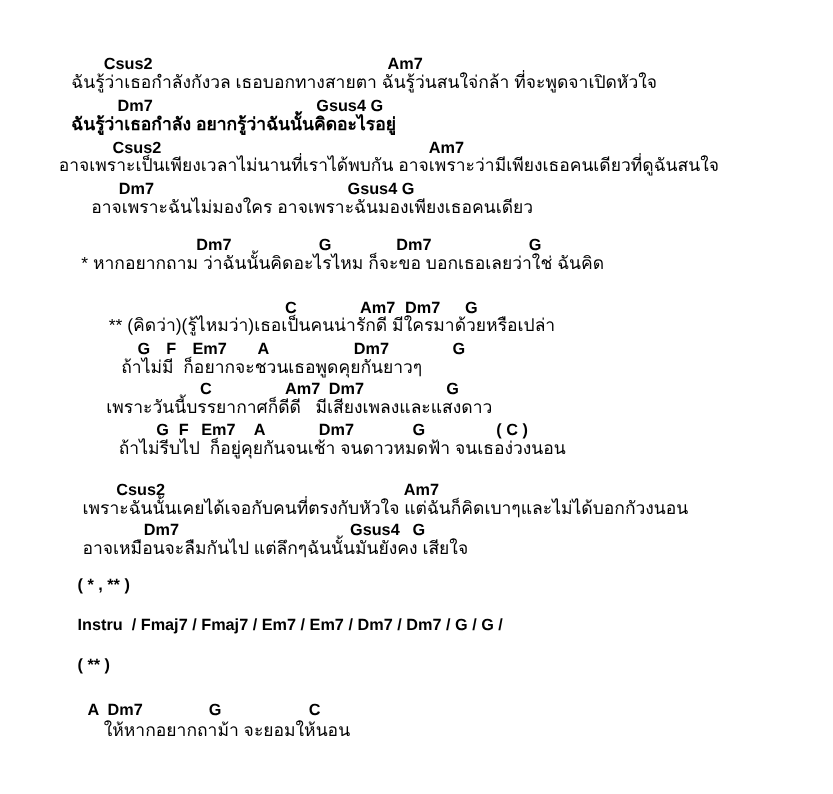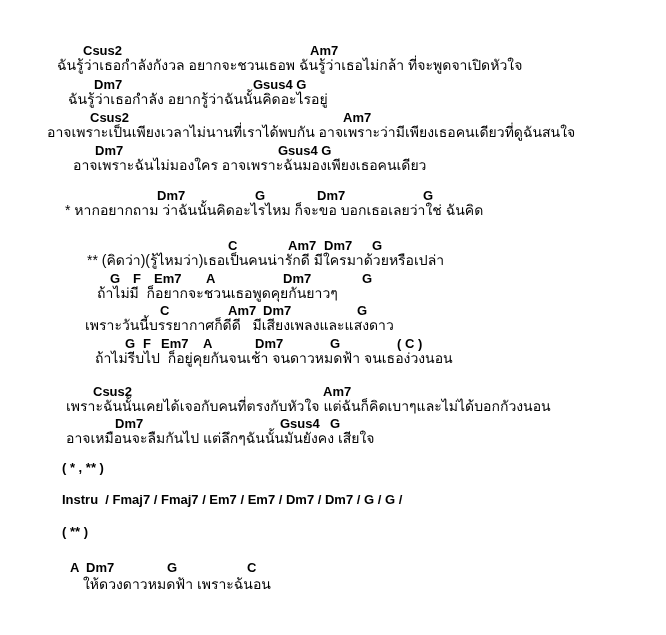--- a/index.html
+++ b/index.html
@@ -50,28 +50,28 @@
 </head>
 <body>
 
 <main class="sheet" style="background: rgb(255, 255, 255); color: rgb(0, 0, 0);">
     <div>
       <div class="line" style="top: 43px;">
         <span class="chord" style="left: 83px;">Csus2</span>
         <span class="chord" style="left: 310px;">Am7</span>
       </div>
       <div class="line" style="top: 57px;">
-        <span class="lyric-text" style="left: 57px;">ฉันรู้ว่าเธอกำลังกังวล อยากจะชวนเธอพ ฉันรู้ว่าเธอไม่กล้า ที่จะพูดจาเปิดหัวใจ</span>
+        <span class="lyric-text" style="left: 57px;">ฉันรู้ว่าเธอกำลังกังวล เธอบอกทางสายตา ฉันรู้ว่นสนใจ่กล้า ที่จะพูดจาเปิดหัวใจ</span>
       </div>
       <div class="line" style="top: 77px;">
         <span class="chord" style="left: 94px;">Dm7</span>
         <span class="chord" style="left: 253px;">Gsus4 G</span>
       </div>
       <div class="line" style="top: 91px;">
-        <span class="lyric-text" style="left: 68px;">ฉันรู้ว่าเธอกำลัง อยากรู้ว่าฉันนั้นคิดอะไรอยู่</span>
+        <span class="lyric-text" style="left: 57px; font-weight: bold;">ฉันรู้ว่าเธอกำลัง อยากรู้ว่าฉันนั้นคิดอะไรอยู่</span>
       </div>
     </div>
     <div>
       <div class="line" style="top: 110px;">
         <span class="chord" style="left: 90px;">Csus2</span>
         <span class="chord" style="left: 343px;">Am7</span>
       </div>
       <div class="line" style="top: 124px;">
         <span class="lyric-text" style="left: 47px;">อาจเพราะเป็นเพียงเวลาไม่นานที่เราได้พบกัน อาจเพราะว่ามีเพียงเธอคนเดียวที่ดูฉันสนใจ</span>
       </div>
@@ -164,16 +164,16 @@
       <div class="line" style="top: 524px;">
         <span class="marker-text" style="left: 62px;">( ** )</span>
       </div>
       <div class="line" style="top: 560px;">
         <span class="chord" style="left: 70px;">A</span>
         <span class="chord" style="left: 86px;">Dm7</span>
         <span class="chord" style="left: 167px;">G</span>
         <span class="chord" style="left: 247px;">C</span>
       </div>
       <div class="line" style="top: 576px;">
-        <span class="lyric-text" style="left: 83px;">ให้ดวงดาวหมดฟ้า เพราะฉ้นอน</span>
+        <span class="lyric-text" style="left: 83px;">ให้หากอยากถาม้า จะยอมให้นอน</span>
       </div>
     </div>
   </main>
 
 </body></html>

